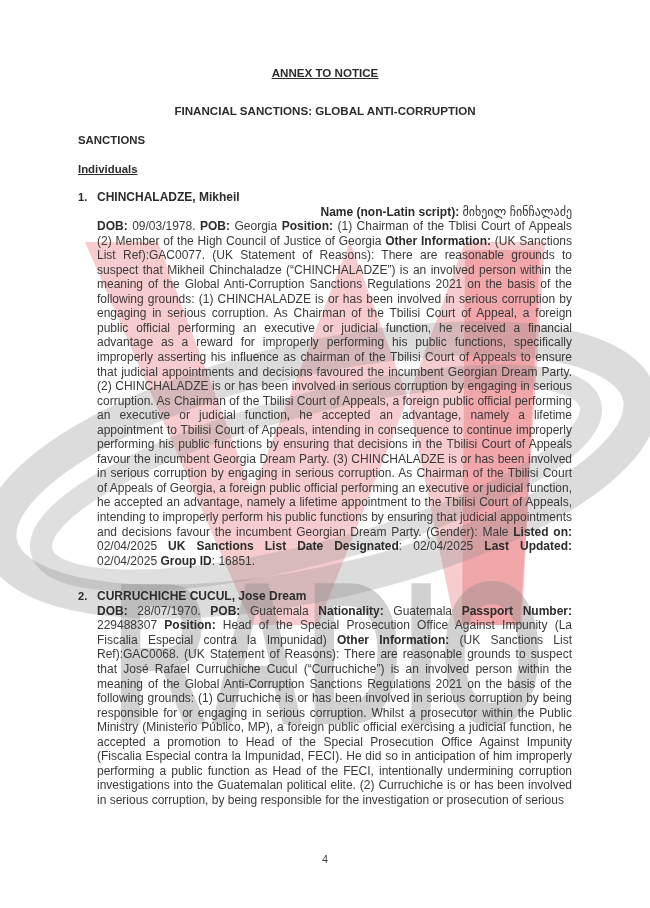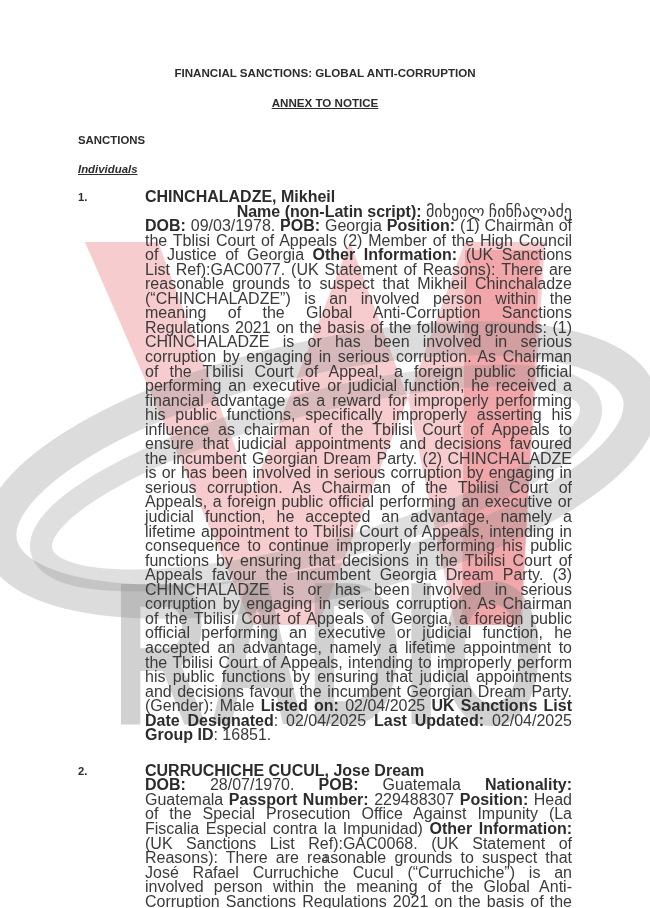--- a/index.html
+++ b/index.html
@@ -14,25 +14,25 @@
   .wm{position:absolute;inset:0;z-index:0;pointer-events:none;}
   .content{position:relative;z-index:1;padding:66px 78px 0 78px;}
   .h-center{
     text-align:center;font-weight:bold;font-size:11.6px;line-height:14.5px;color:#2c2c2c;
   }
   .title{text-decoration:underline;margin:0 0 23px 0;}
   .sub1{margin:0 0 15px 0;}
   .sub2{margin:0 0 15px 0;}
   .h-left{font-weight:bold;font-size:11.4px;line-height:14.5px;color:#2c2c2c;text-align:left;}
   .additions{margin:0 0 14px 0;}
-  .individuals{text-decoration:underline;margin:12px 0 14px 0;font-style:italic;}
+  .individuals{text-decoration:underline;margin:12px 0 14px 0;}
   .entry{display:flex;align-items:flex-start;}
   .entry+.entry{margin-top:21px;}
   .entry-num{width:19px;flex:none;font-weight:bold;font-size:11.2px;line-height:14.55px;color:#2c2c2c;}
-  .entry-content{width:475px;font-size:16px;line-height:14.55px;margin-left:48px;}
+  .entry-content{width:475px;font-size:12px;line-height:14.55px;}
   .entry-name{font-weight:bold;color:#2c2c2c;}
   .entry-line,.entry-details{text-align:right;}
   .entry-details{text-align:justify;}
   .entry-details b, .entry-line b{font-weight:bold;color:#2c2c2c;}
   .page-num{
     position:absolute;left:0;right:0;top:853px;z-index:1;
     text-align:center;font-size:11px;color:#4a4a4a;
   }
 </style>
 </head>
@@ -49,23 +49,23 @@
     <g fill="none">
       <ellipse cx="320" cy="470" rx="328" ry="112" stroke-width="34" transform="rotate(-13 320 470)" stroke-opacity="0.30" stroke="#8c8c8c"></ellipse>
       <ellipse cx="316" cy="478" rx="284" ry="74" stroke-width="22" transform="rotate(-15 316 478)" stroke-opacity="0.28" stroke="#8c8c8c"></ellipse>
     </g>
 
     <text x="112" y="724" font-size="205" font-weight="bold" font-family="Liberation Sans, DejaVu Sans, sans-serif" textLength="432" lengthAdjust="spacingAndGlyphs" fill-opacity="0.40" fill="#8c8c8c">RADIO</text>
   </svg>
 
   <div class="content">
 
+    <div class="h-center title">ANNEX TO NOTICE</div>
+
     <div class="h-center sub1">FINANCIAL SANCTIONS: GLOBAL ANTI-CORRUPTION</div>
-
-    <div class="h-center title">ANNEX TO NOTICE</div>
 
 
     <div class="h-left additions">SANCTIONS</div>
 
     <div class="h-left individuals">Individuals</div>
 
     <div class="entry">
       <div class="entry-num">1.</div>
       <div class="entry-content">
         <div class="entry-name">CHINCHALADZE, Mikheil</div>

